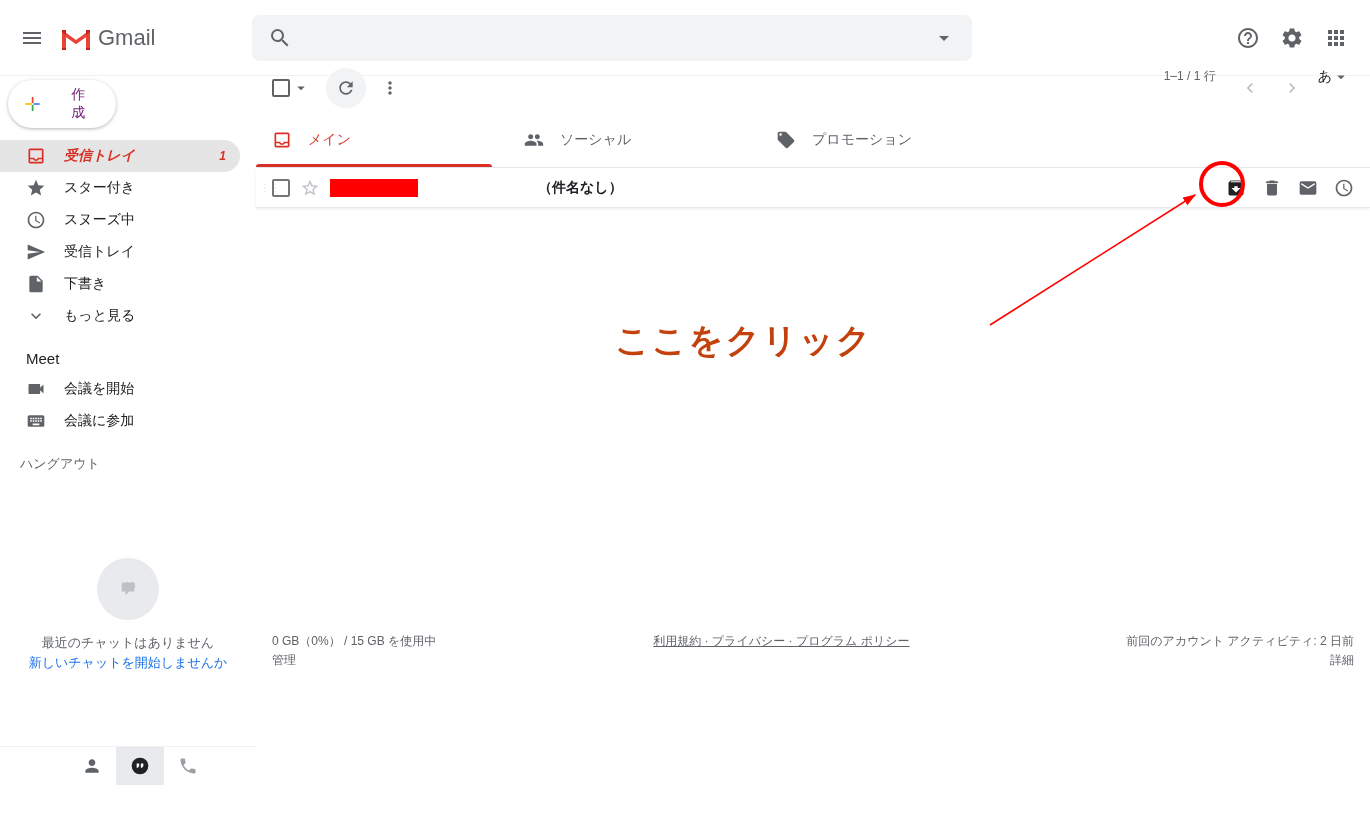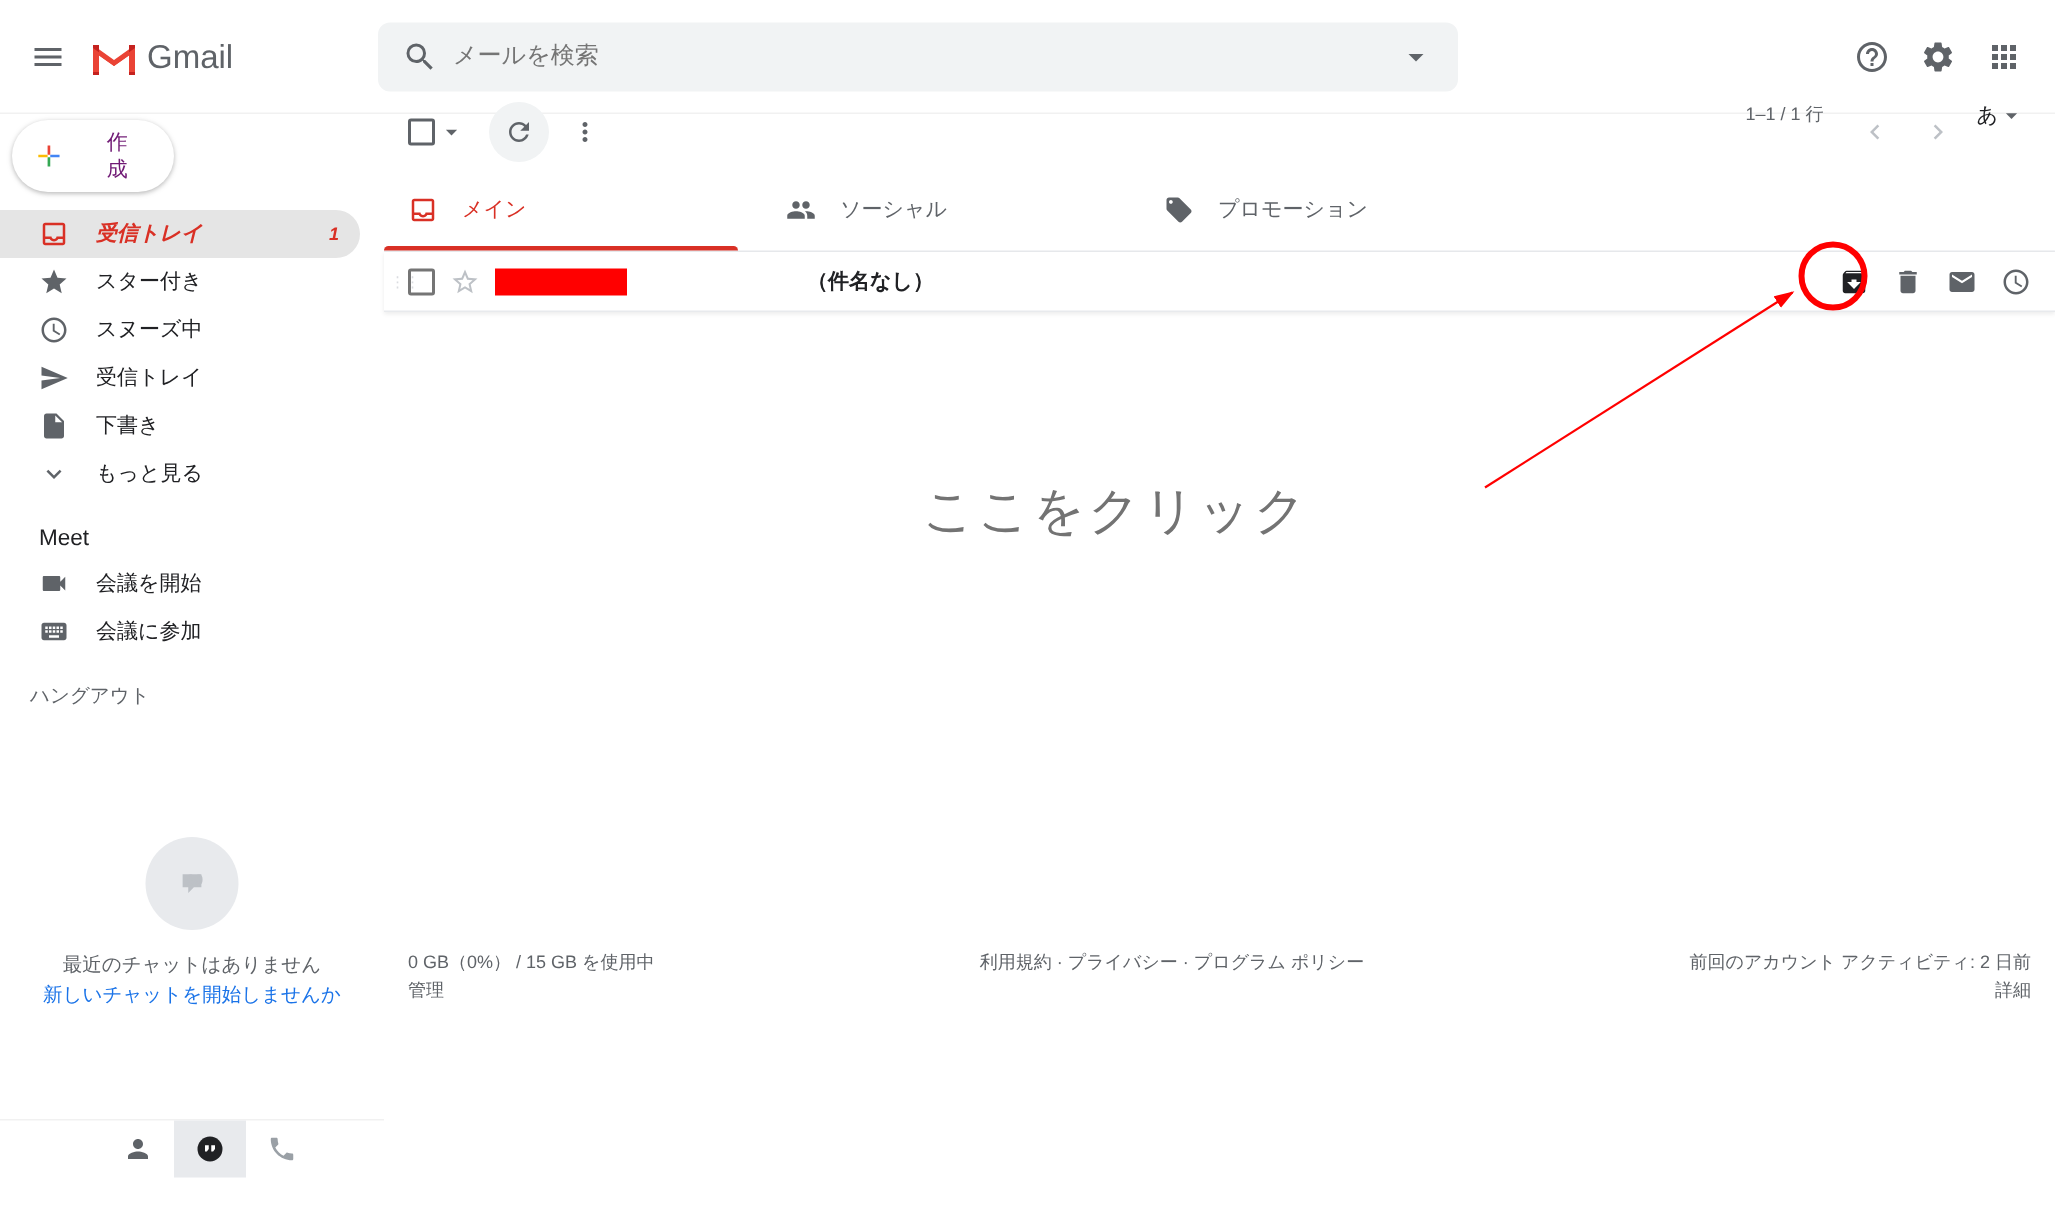--- a/index.html
+++ b/index.html
@@ -66,21 +66,21 @@
 .drag-handle { width:8px; color:#dadce0; font-size:10px; text-align:center;}
 .row-check { width:18px; height:18px; border:2px solid #757575; border-radius:2px; margin:0 10px 0 4px; cursor:pointer;}
 .row-star { margin-right:10px; cursor:pointer;}
 .sender-block { width:88px; height:18px; background:#ff0000;}
 .subject { margin-left:120px; font-size:14px; font-weight:700;}
 .row-actions { margin-left:auto; display:flex; align-items:center; gap:16px; padding-right:12px;}
 .row-action { cursor:pointer; }
 
 
 .annotation-circle { position:absolute; width:46px; height:46px; border:4px solid #ff0000; border-radius:50%; top:161px; left:1199px; pointer-events:none;}
-.annotation-text { position:absolute; top:318px; left:615px; font-size:34px; font-weight:400; letter-spacing:2px; color:#737373; pointer-events:none; font-family:"MS PGothic","Hiragino Kaku Gothic ProN",sans-serif;}
+.annotation-text { position:absolute; top:318px; left:615px; font-size:34px; font-weight:700; letter-spacing:2px; color:#c2410c; pointer-events:none; font-family:"MS PGothic","Hiragino Kaku Gothic ProN",sans-serif;}
 .annotation-arrow { position:absolute; pointer-events:none; }
 
 
 .footer { position:absolute; bottom:145px; left:0; right:0; display:flex; justify-content:space-between; font-size:12px; color:#5f6368; padding:0 16px;gap:13px;}
 .footer-col { line-height:1.6;}
 .footer-right { text-align:right;}
 
 svg { display:block; }
 </style>
 </head>
@@ -103,21 +103,20 @@
         </svg>
       <span class="gmail-text">Gmail</span>
     </div>
   </div>
   <div class="search-bar">
     <div class="search-icon">
       <svg width="24" height="24" viewBox="0 0 24 24">
           <path fill="#5f6368" d="M15.5 14h-.79l-.28-.27A6.471 6.471 0 0016 9.5 6.5 6.5 0 109.5 16c1.61 0 3.09-.59 4.23-1.57l.27.28v.79l5 4.99L20.49 19l-4.99-5zm-6 0C7.01 14 5 11.99 5 9.5S7.01 5 9.5 5 14 7.01 14 9.5 11.99 14 9.5 14z"></path>
         </svg>
     </div>
-    <input class="search-input" placeholder="メールを検索" style="">
     <div class="search-arrow">
       <svg width="24" height="24" viewBox="0 0 24 24">
           <path fill="#5f6368" d="M7 10l5 5 5-5z"></path>
         </svg>
     </div>
   </div>
   <div class="header-right">
     <div class="hicon">
       <svg width="24" height="24" viewBox="0 0 24 24">
           <path fill="#5f6368" d="M11 18h2v-2h-2v2zm1-16C6.48 2 2 6.48 2 12s4.48 10 10 10 10-4.48 10-10S17.52 2 12 2zm0 18c-4.41 0-8-3.59-8-8s3.59-8 8-8 8 3.59 8 8-3.59 8-8 8zm0-14c-2.21 0-4 1.79-4 4h2c0-1.1.9-2 2-2s2 .9 2 2c0 2-3 1.75-3 5h2c0-2.25 3-2.5 3-5 0-2.21-1.79-4-4-4z"></path>
@@ -346,21 +345,21 @@
           </svg>
         </span>
     </div>
   </div>
 
   <div class="footer">
     <div class="footer-col">
       <div>0 GB（0%） / 15 GB を使用中</div>
       <div>管理</div>
     </div>
-    <div class="footer-col" style="">
+    <div class="footer-col" style="text-decoration:underline;">
       <div>利用規約 · プライバシー · プログラム ポリシー</div>
     </div>
     <div class="footer-col footer-right">
       <div>前回のアカウント アクティビティ: 2 日前</div>
       <div>詳細</div>
     </div>
   </div>
 </div>
 
 <div class="annotation-circle"></div>

